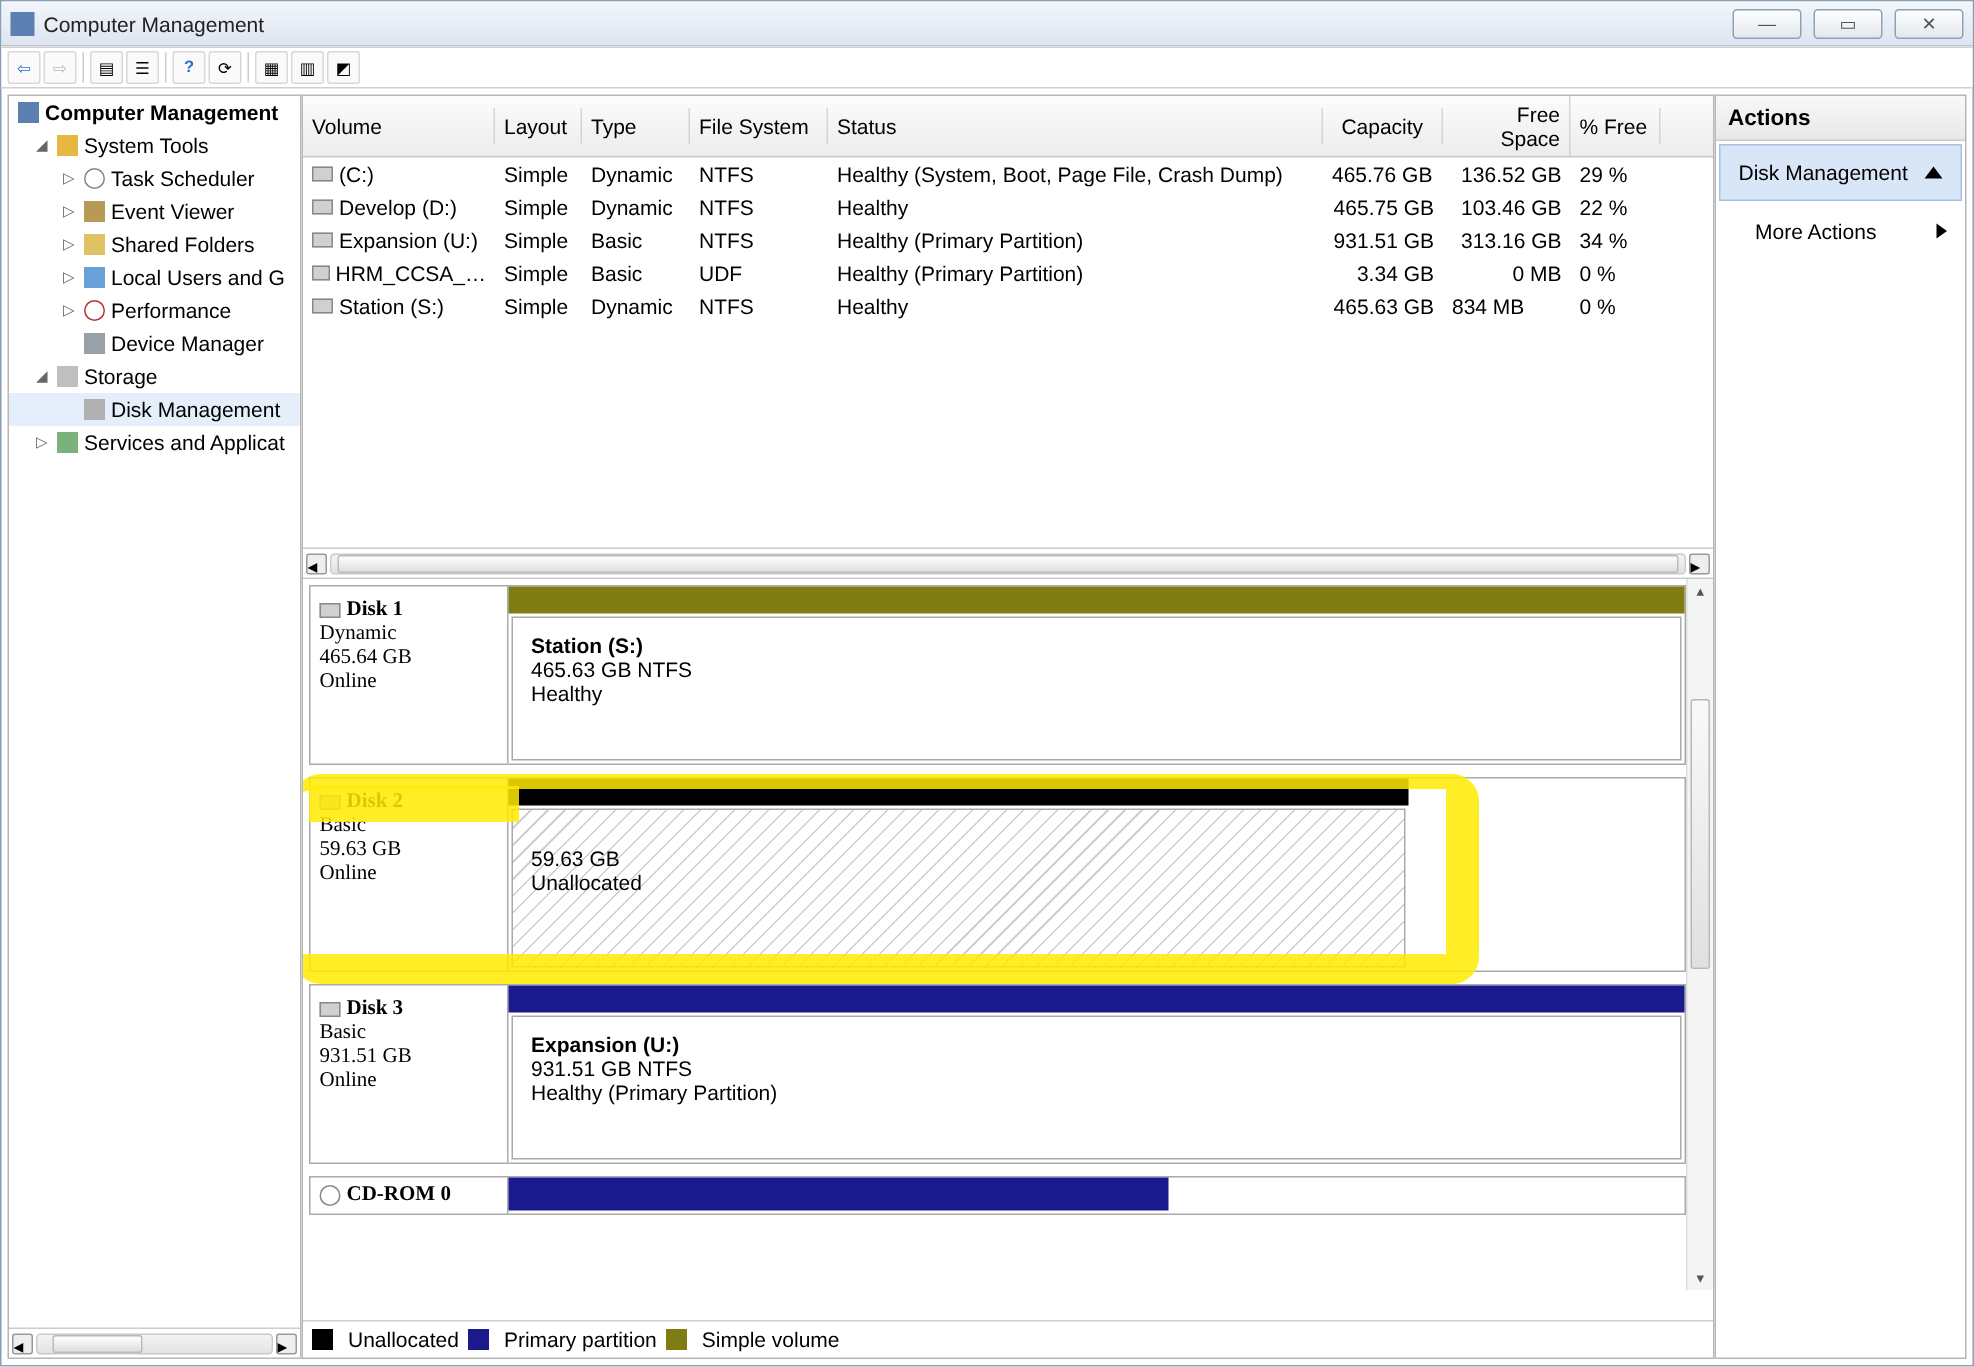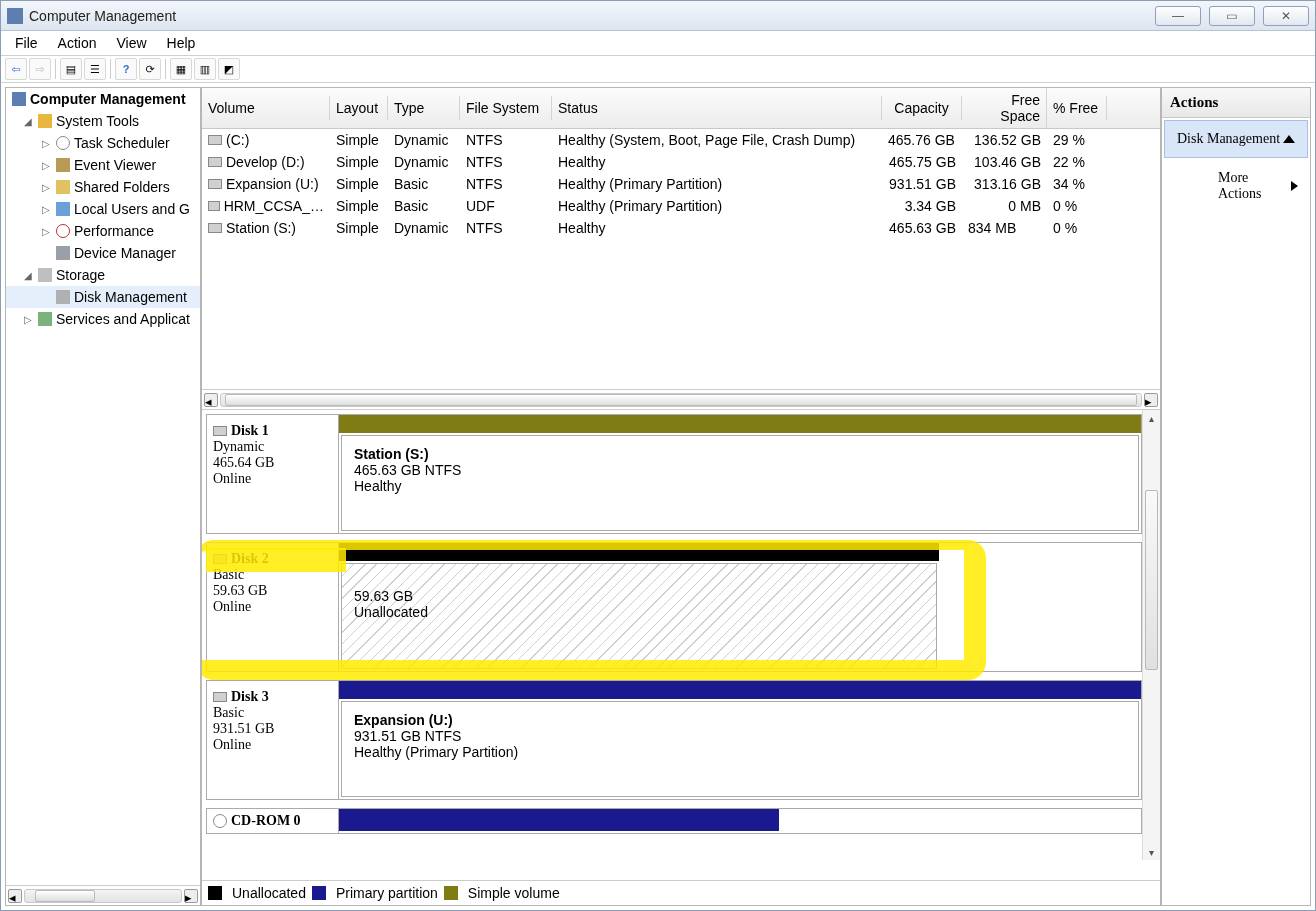--- a/index.html
+++ b/index.html
@@ -14,21 +14,21 @@
 .menubar { height:24px; display:flex; align-items:center; gap:4px; padding:0 6px; }
 .menubar .mi { padding:2px 8px; font-size:14px; cursor:default;}
 .toolbar { height:28px; display:flex; align-items:center; gap:2px; padding:0 4px; border-top:1px solid #d0d0d0; border-bottom:1px solid #d0d0d0; background:#fff;}
 .toolbar .tb { width:22px; height:22px; border:1px solid #d8d8d8; border-radius:2px; display:flex; align-items:center; justify-content:center; font-size:11px; background:#fafafa;}
 .toolbar .sep { width:1px; height:20px; background:#ccc; margin:0 2px;}
 
 .body { flex:1; display:flex; overflow:hidden; padding:4px; gap:0;}
 .pane { border:1px solid #b6b6b6; background:#fff; display:flex; flex-direction:column; }
 .tree { width:196px; overflow:auto;}
 .center { flex:1; display:flex; flex-direction:column; overflow:hidden;}
-.actions { width:150px;font-family:Liberation Serif, serif; }
+.actions { width:168px; }
 .tree ul { list-style:none; }
 .tree li { white-space:nowrap; padding:3px 4px 3px 6px; font-size:14px; }
 .tree li.root { font-weight:600; }
 .tree .node { display:flex; align-items:center; gap:4px; cursor:default;}
 .tree .indent1 { padding-left:18px; }
 .tree .indent2 { padding-left:36px; }
 .tree .tw { width:10px; display:inline-block; color:#666; font-size:10px; }
 .tree .ic { width:14px; height:14px; display:inline-block; }
 .tree .selected { background:#e5eefb; }
 
@@ -81,26 +81,20 @@
   <div class="titlebar">
     <span class="app-icon"></span>
     <span class="title">Computer Management</span>
     <div class="controls">
       <div class="btn">—</div>
       <div class="btn">▭</div>
       <div class="btn">✕</div>
     </div>
   </div>
 
-  <div class="menubar">
-    <span class="mi">File</span>
-    <span class="mi">Action</span>
-    <span class="mi">View</span>
-    <span class="mi">Help</span>
-  </div>
 
   <div class="toolbar">
     <div class="tb" style="color:#2a6fd6;">⇦</div>
     <div class="tb" style="color:#bbb;">⇨</div>
     <div class="sep"></div>
     <div class="tb">▤</div>
     <div class="tb">☰</div>
     <div class="sep"></div>
     <div class="tb" style="color:#2a6fd6;font-weight:bold;">?</div>
     <div class="tb">⟳</div>
@@ -384,20 +378,20 @@
         <span>Simple volume</span>
       </div>
     </div>
 
     <div class="pane actions">
       <div class="actions-hdr">Actions</div>
       <div class="actions-item sel">
         <span>Disk Management</span>
         <span class="tri-up"></span>
       </div>
-      <div class="actions-item" style="padding-left:56px;justify-content:space-between;">
+      <div class="actions-item" style="padding-left:26px;justify-content:space-between;">
         <span>More Actions</span>
         <span class="tri-right"></span>
       </div>
     </div>
 
   </div>
 </div>
 
 </body></html>

